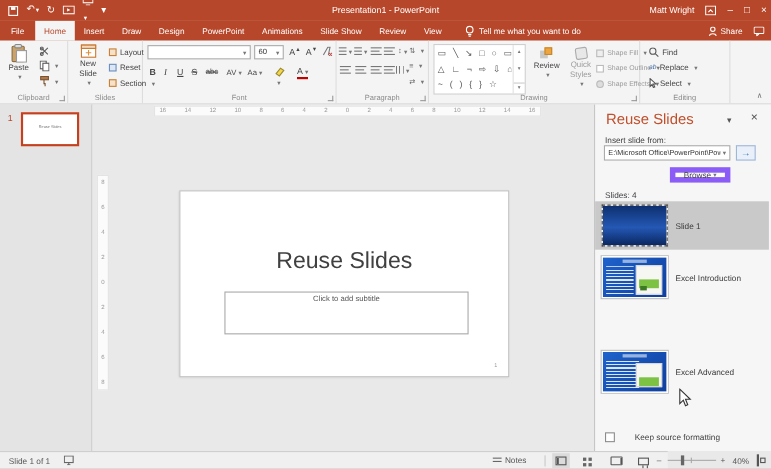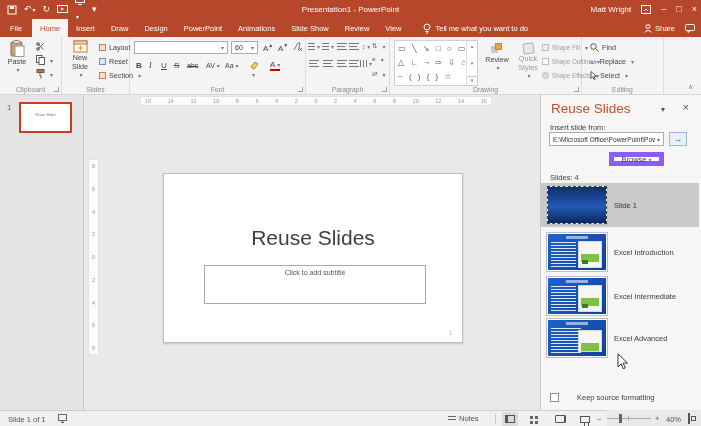--- a/index.html
+++ b/index.html
@@ -480,31 +480,20 @@
       <div class="pitem" style="top:135px;">
         <div class="pthumb t-content">
           <div class="tt-bar"></div>
           <div class="tt-text"></div>
           <div class="tt-chart">
               <div class="tt-green"></div>
               <div class="tt-gbar"></div>
             </div>
         </div>
         <div class="plabel">Excel Introduction</div>
-      </div>
-      <div class="pitem" style="top:179px;">
-        <div class="pthumb t-content">
-          <div class="tt-bar"></div>
-          <div class="tt-text"></div>
-          <div class="tt-chart">
-              <div class="tt-green"></div>
-              <div class="tt-gbar"></div>
-            </div>
-        </div>
-        <div class="plabel">Excel Intermediate</div>
       </div>
       <div class="pitem" style="top:221px;">
         <div class="pthumb t-content">
           <div class="tt-bar"></div>
           <div class="tt-text" style="width:30px;"></div>
           <div class="tt-chart" style="top:10px;height:22px;">
               <div class="tt-green"></div>
             </div>
         </div>
         <div class="plabel">Excel Advanced</div>

